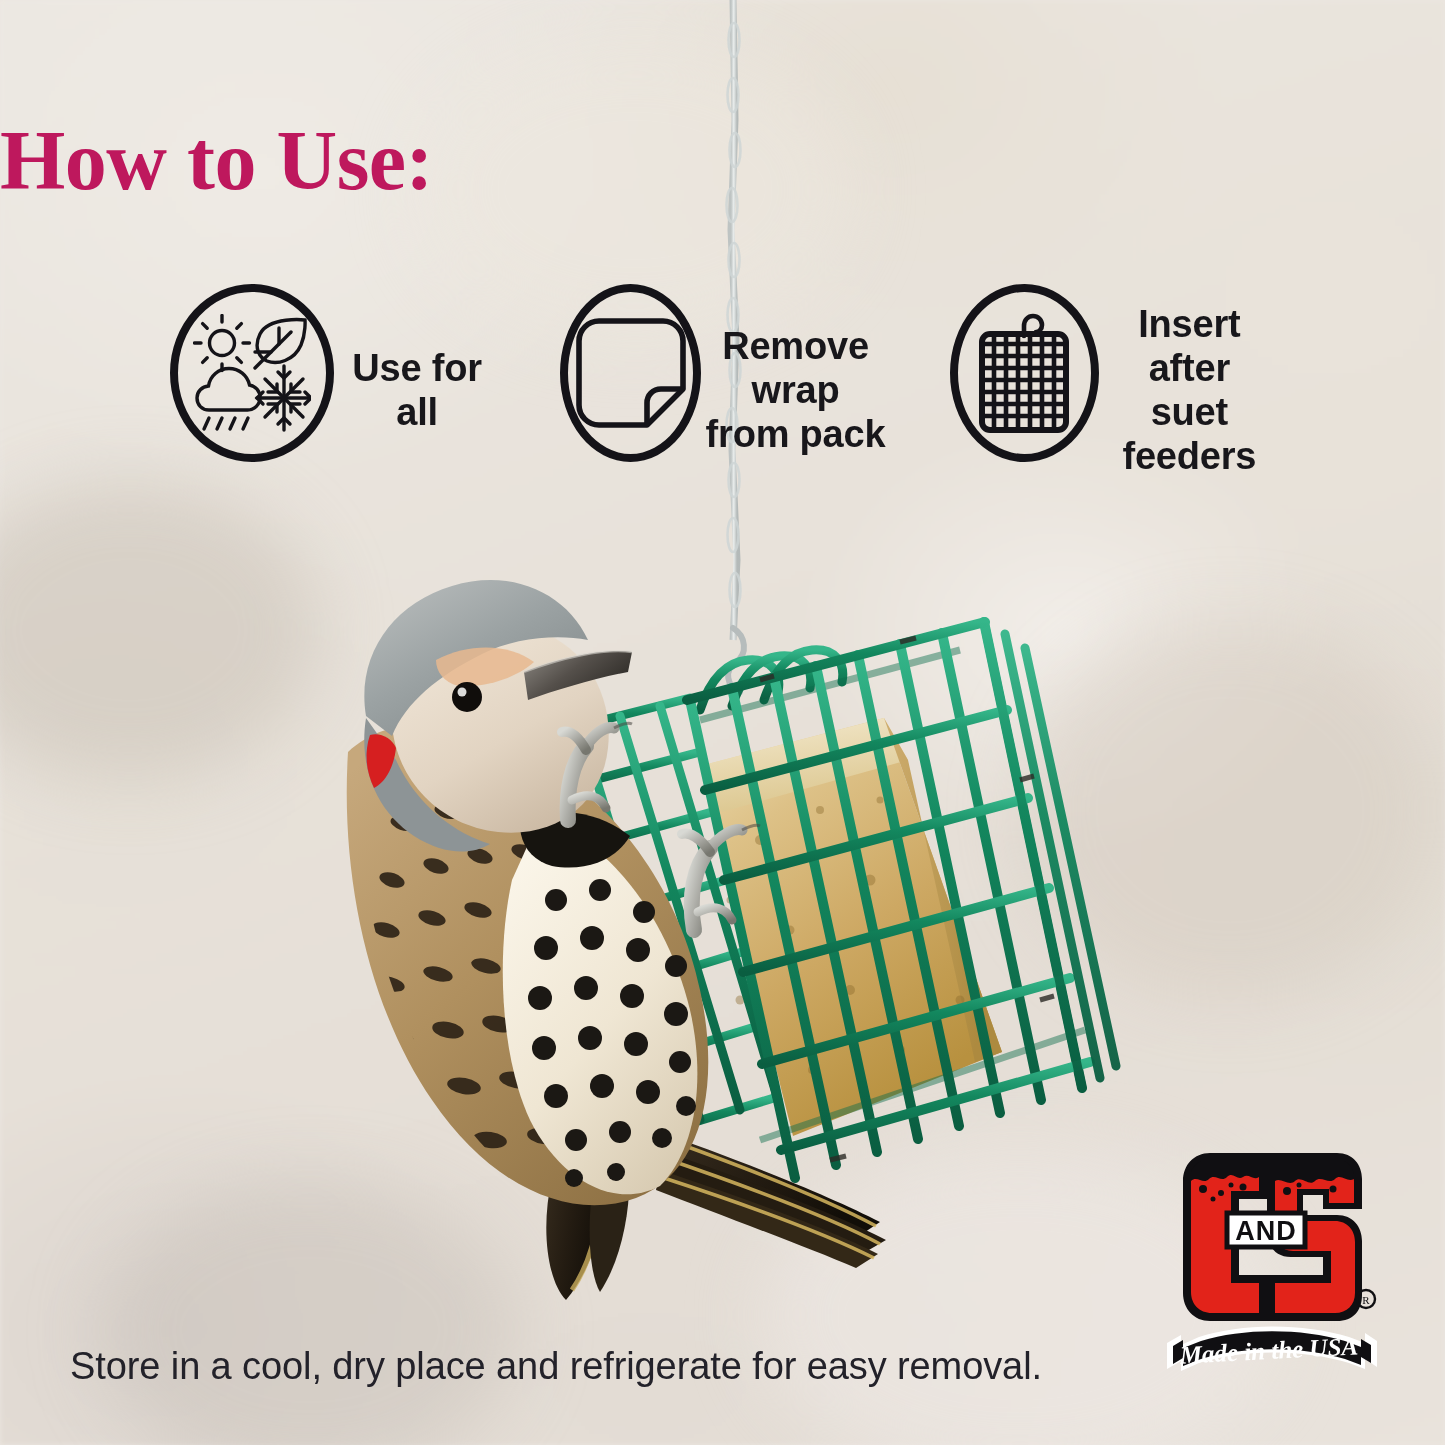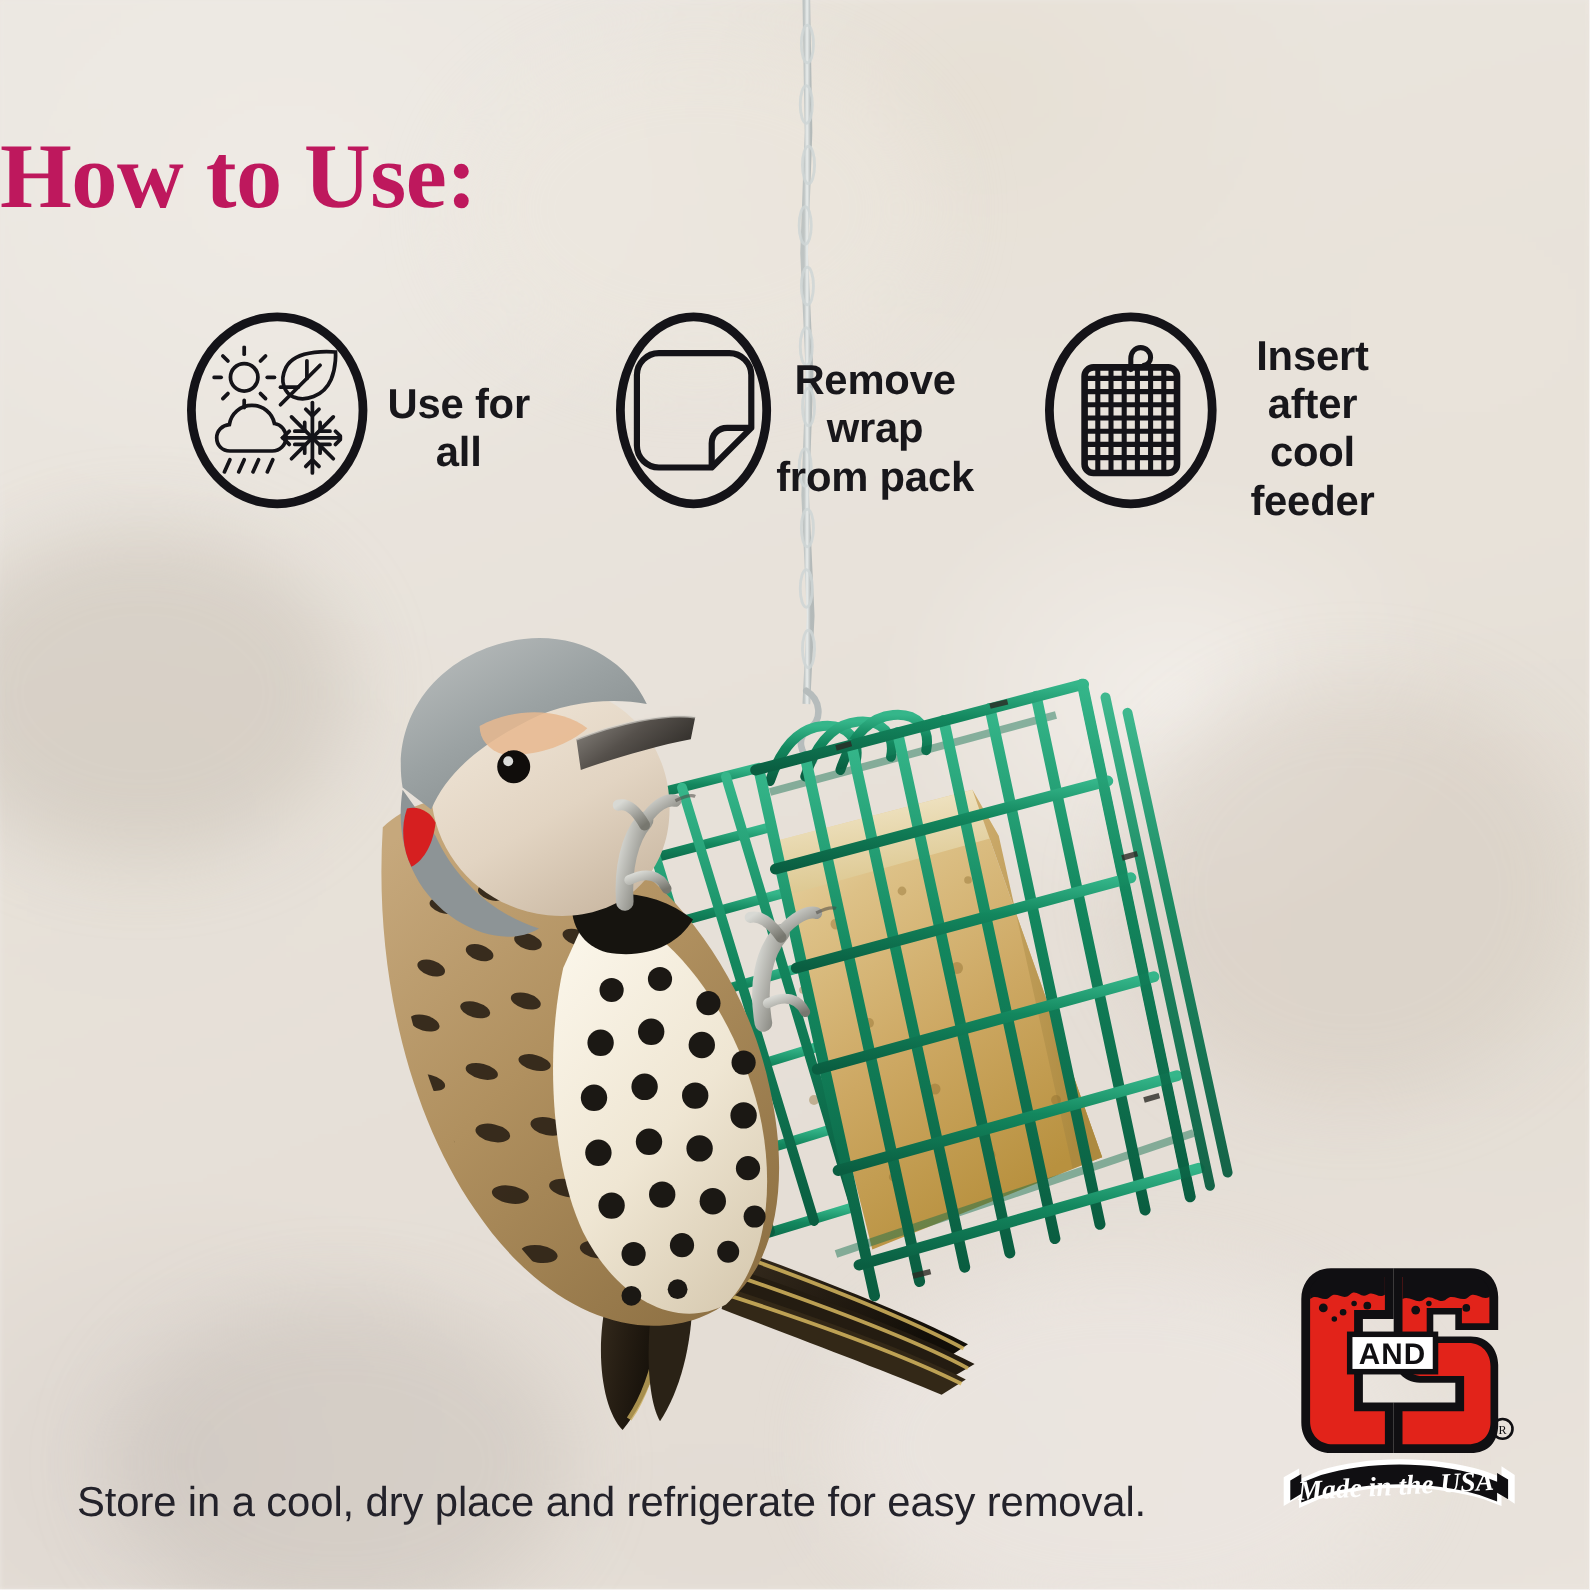--- a/index.html
+++ b/index.html
@@ -518,21 +518,21 @@
             <path d="M16,56 L96,56"></path>
             <path d="M16,68 L96,68"></path>
             <path d="M16,80 L96,80"></path>
             <path d="M16,92 L96,92"></path>
             <path d="M16,104 L96,104"></path>
           </g>
         </svg>
       </div>
       <div class="step-caption">
         <div>Insert after</div>
-        <div>cool feeder</div>
+        <div>suet feeders</div>
       </div>
     </div>
   </div>
 
   <div class="footer-note">
     <div>Store in a cool, dry place and refrigerate for easy removal.</div>
   </div>
 
   <svg class="logo" viewBox="0 0 215 240">
     <defs>

